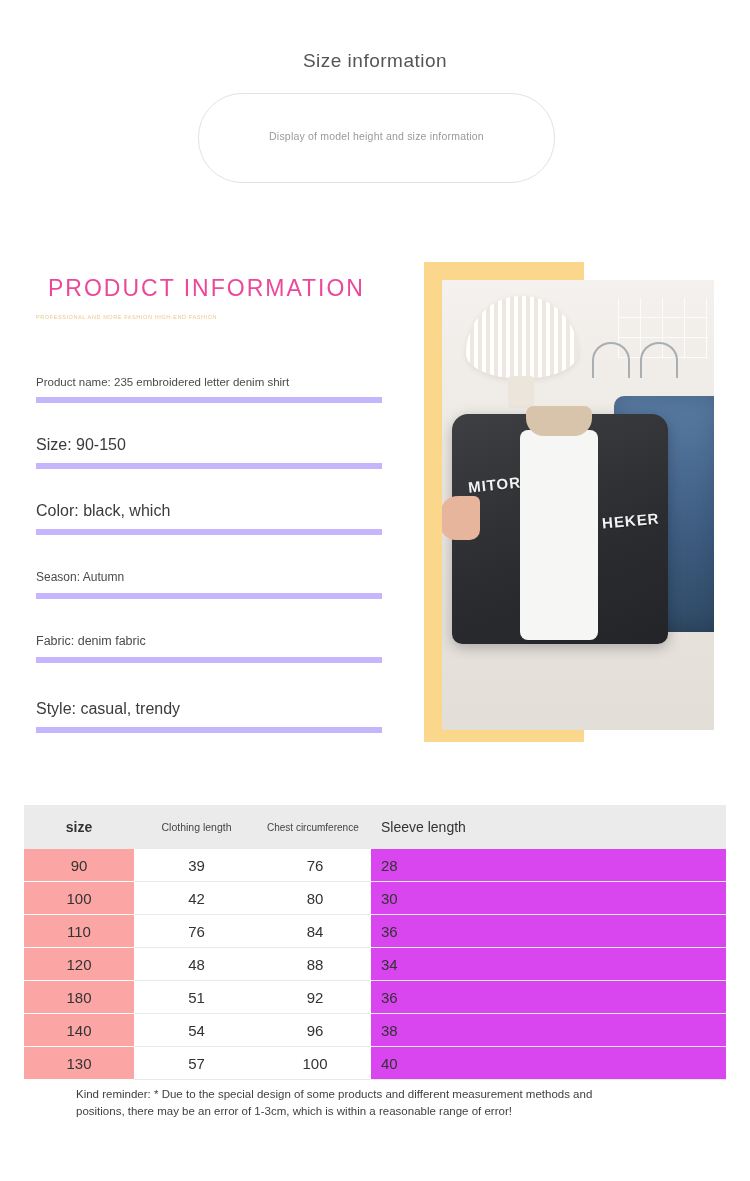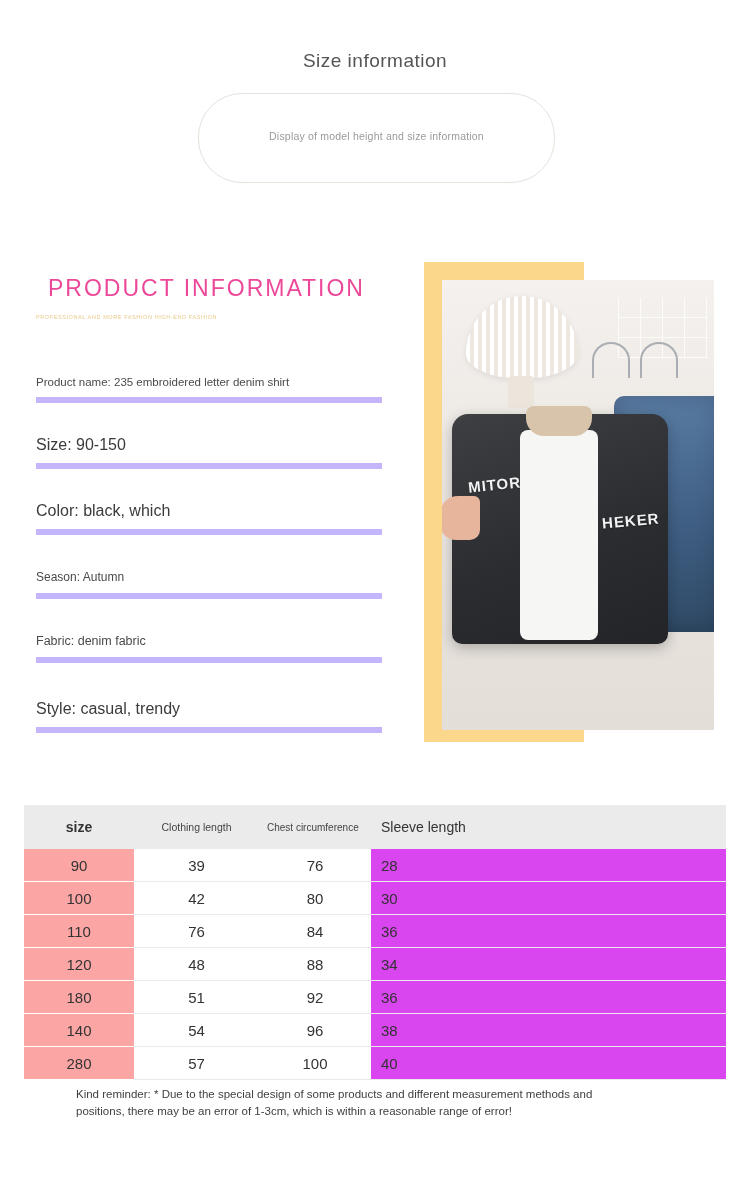--- a/index.html
+++ b/index.html
@@ -386,21 +386,21 @@
       <td class="c2">92</td>
       <td class="c3">36</td>
     </tr>
     <tr class="st-row">
       <td class="c0">140</td>
       <td class="c1">54</td>
       <td class="c2">96</td>
       <td class="c3">38</td>
     </tr>
     <tr class="st-row">
-      <td class="c0">280</td>
+      <td class="c0">130</td>
       <td class="c1">57</td>
       <td class="c2">100</td>
       <td class="c3">40</td>
     </tr>
   </tbody>
 </table>
 
 <div class="reminder">Kind reminder: * Due to the special design of some products and different measurement methods and positions, there may be an error of 1-3cm, which is within a reasonable range of error!</div>
 
 </body></html>

